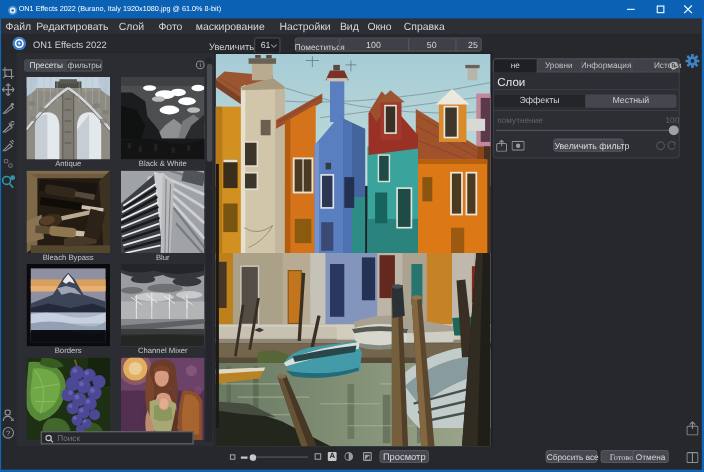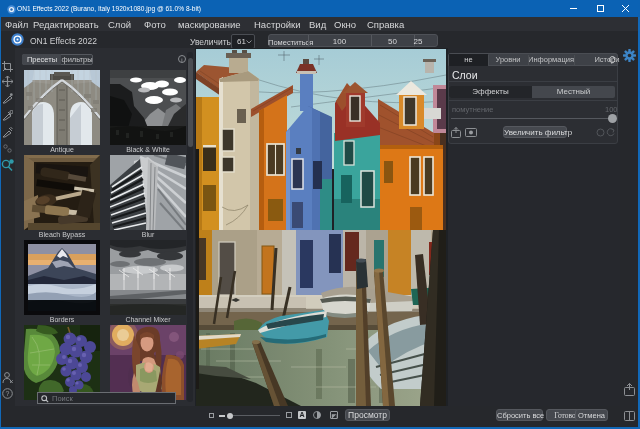--- a/index.html
+++ b/index.html
@@ -72,21 +72,21 @@
       <path d="M0.5 0.5 L3 3 L5.5 0.5" stroke="#8d9094" fill="none" stroke-width="1"></path>
     </svg>
 </div>
 <div class="abs" style="left:268px;top:34px;width:170px;height:13px;background:#3e4147;border:1px solid #4e5157;border-radius:3px;"></div>
 <div class="abs" style="left:268px;top:38px;width:40px;font-size:7.5px;color:#d6d7d9;text-align:center;white-space:nowrap;">Поместиться</div>
 <div class="abs" style="left:308px;top:35px;width:1px;height:11px;background:#55585e;"></div>
 <div class="abs" style="left:308px;top:37px;width:63px;font-size:8px;color:#d6d7d9;text-align:center;">100</div>
 <div class="abs" style="left:371px;top:35px;width:1px;height:11px;background:#55585e;"></div>
 <div class="abs" style="left:371px;top:37px;width:43px;font-size:8px;color:#d6d7d9;text-align:center;">50</div>
 <div class="abs" style="left:414px;top:35px;width:1px;height:11px;background:#55585e;"></div>
-<div class="abs" style="left:396px;top:37px;width:44px;font-size:8px;color:#d6d7d9;text-align:center;">25</div>
+<div class="abs" style="left:408px;top:37px;width:44px;font-size:8px;color:#d6d7d9;text-align:center;">25</div>
 
 <div class="abs leftrail"></div>
 <div class="abs" id="railicons">
 <svg class="abs" style="left:2px;top:61px;" width="11" height="11">
       <path d="M2.5 0 L2.5 8.5 L11 8.5 M0 2.5 L8.5 2.5 L8.5 11" stroke="#8d9094" fill="none"></path>
       <line x1="1" y1="10" x2="4" y2="7" stroke="#8d9094"></line>
     </svg>
 <svg class="abs" style="left:2px;top:76px;" width="11" height="11">
       <path d="M5.5 0 L5.5 11 M0 5.5 L11 5.5" stroke="#8d9094" stroke-width="1.2"></path>
       <path d="M3.5 2 L5.5 0 L7.5 2 M3.5 9 L5.5 11 L7.5 9 M2 3.5 L0 5.5 L2 7.5 M9 3.5 L11 5.5 L9 7.5" stroke="#8d9094" fill="none"></path>

